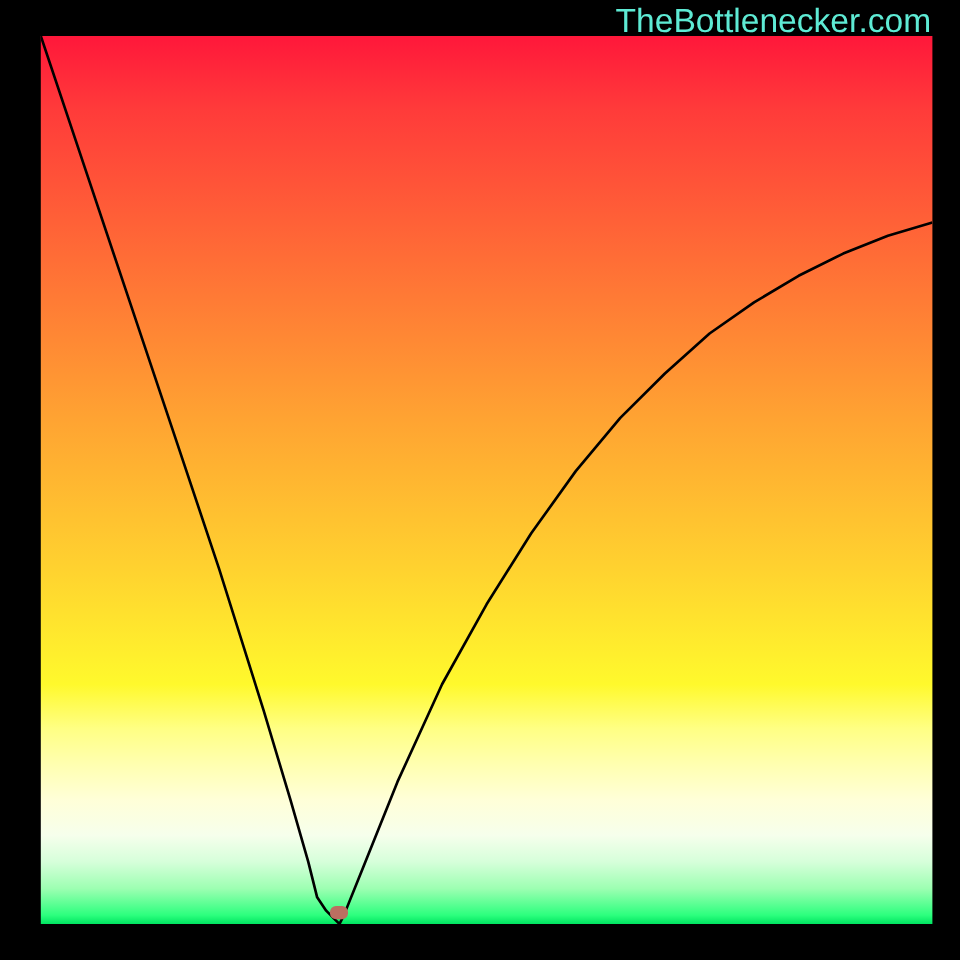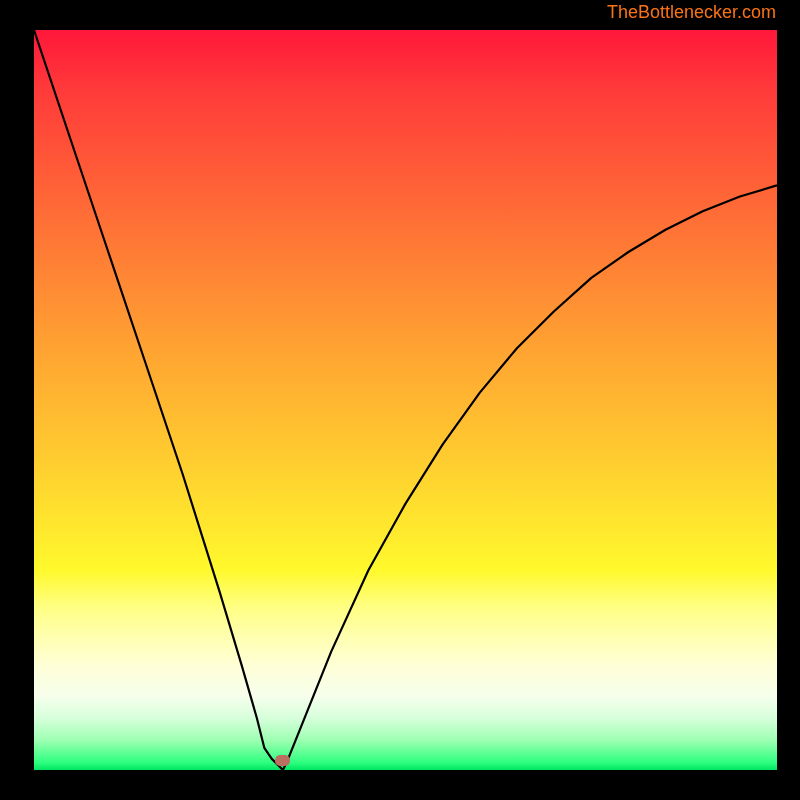--- a/index.html
+++ b/index.html
@@ -47,22 +47,22 @@
     height: 11px;
     border-radius: 5px;
     left: 243px;
     top: 724px;
   }
   .watermark {
     position: absolute;
     top: 2px;
     right: 24px;
     font-family: Arial, Helvetica, sans-serif;
-    font-size: 18px;
-    color: #f97316;
+    font-size: 28px;
+    color: #5eead4;
     letter-spacing: 0px;
   }
 </style>
 </head>
 <body>
 
 <div class="frame">
 
   <div class="plot-area">
     <svg class="curve-svg" viewBox="0 0 743 740" preserveAspectRatio="none">

